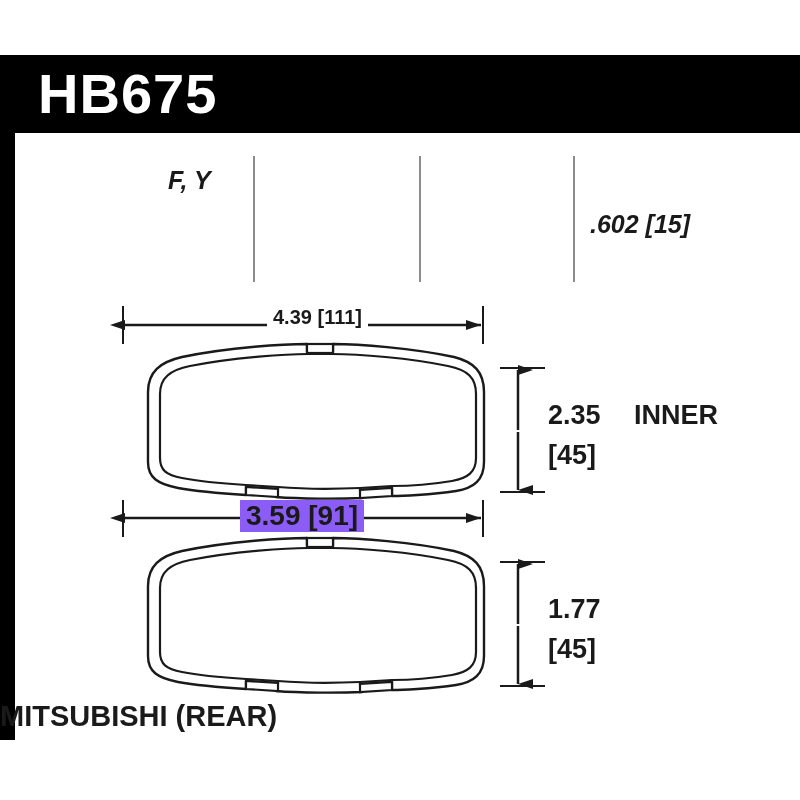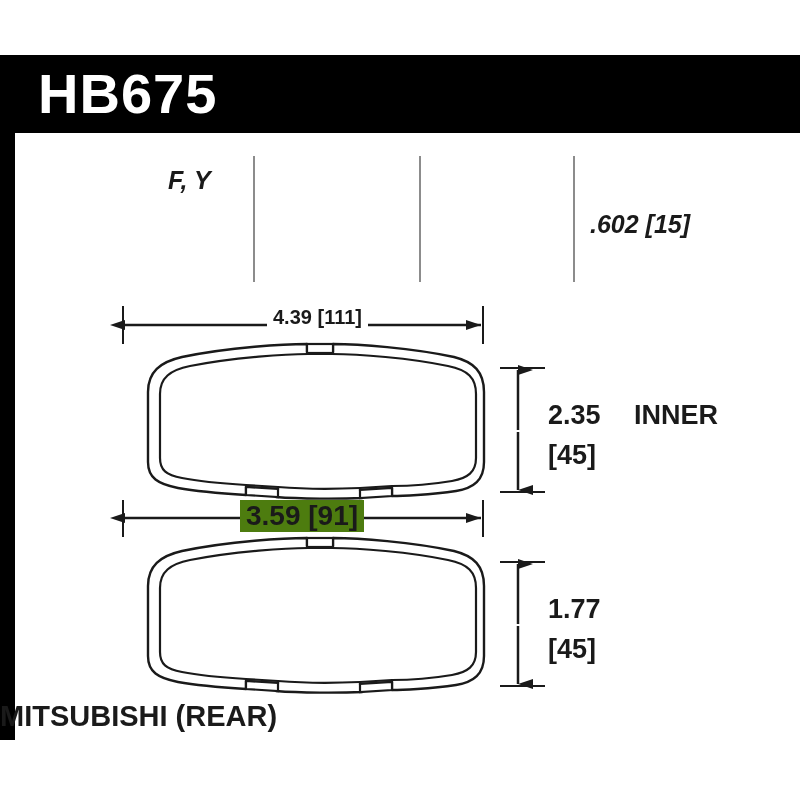--- a/index.html
+++ b/index.html
@@ -95,21 +95,21 @@
   #dim-width-top {
     left: 228px; top: 306px;
     font-size: 20px;
     background: #ffffff;
     padding: 0 6px;
     margin-left: 39px;
   }
   #dim-width-bottom {
     left: 240px; top: 500px;
     font-size: 28px;
-    background: #4d7c0f;
+    background: #8b5cf6;
     padding: 0 6px;
   }
   #dim-inner-v1 { left: 548px; top: 400px; font-size: 27px; }
   #dim-inner-v2 { left: 548px; top: 440px; font-size: 27px; }
   #label-inner  { left: 634px; top: 400px; font-size: 27px; }
   #dim-outer-v1 { left: 548px; top: 594px; font-size: 27px; }
   #dim-outer-v2 { left: 548px; top: 634px; font-size: 27px; }
   #label-outer  { left: 634px; top: 594px; font-size: 27px; }
 
   #caption {

